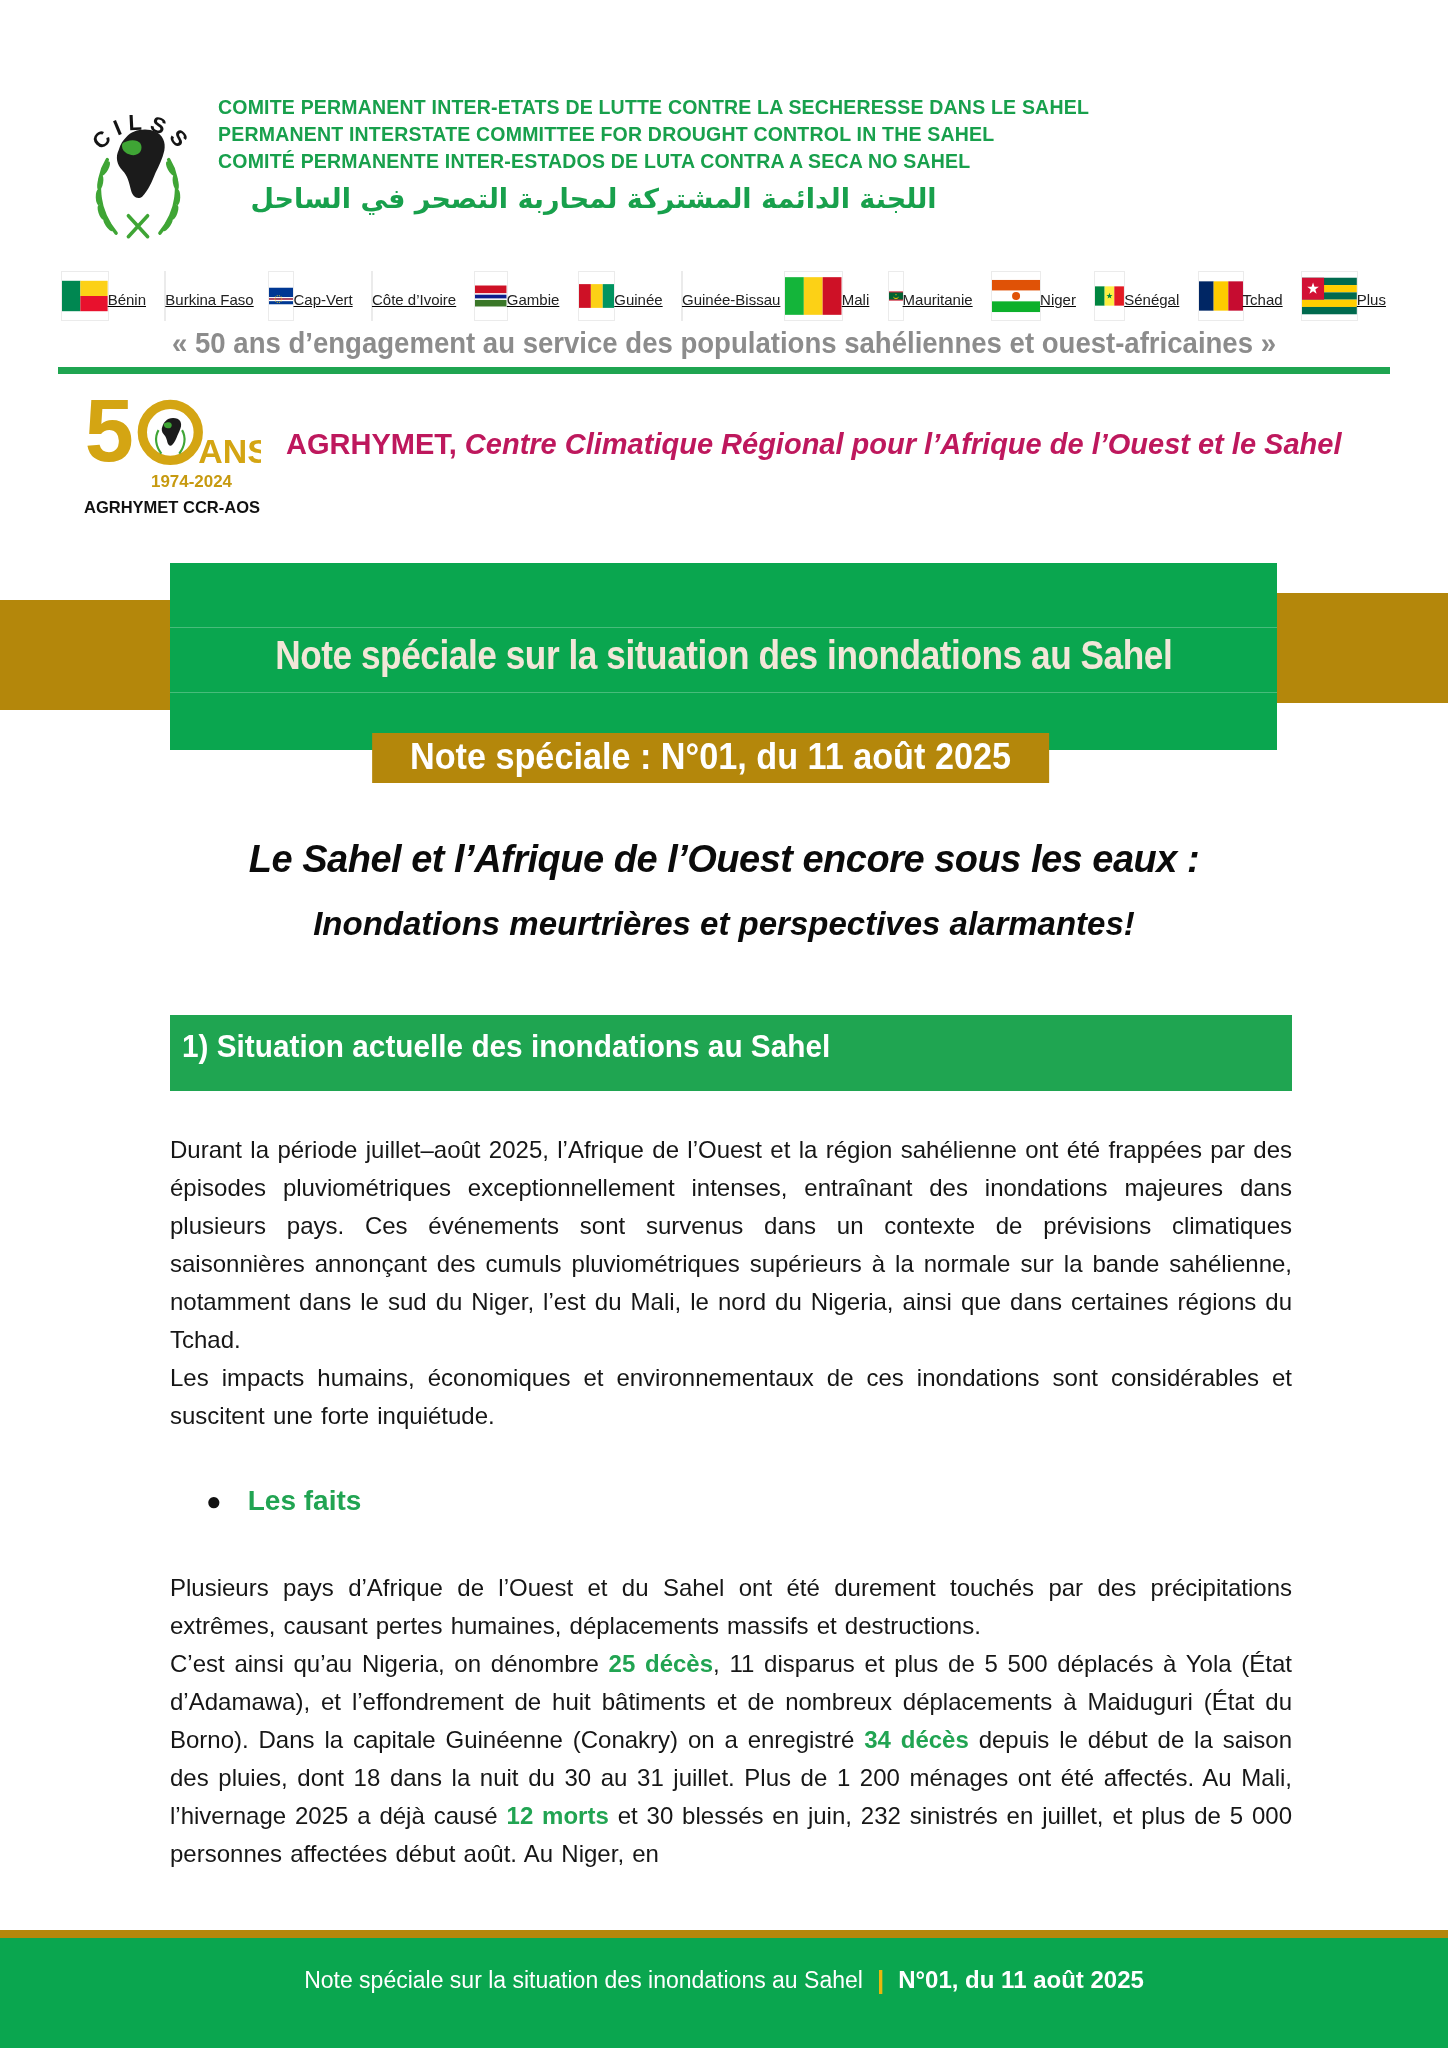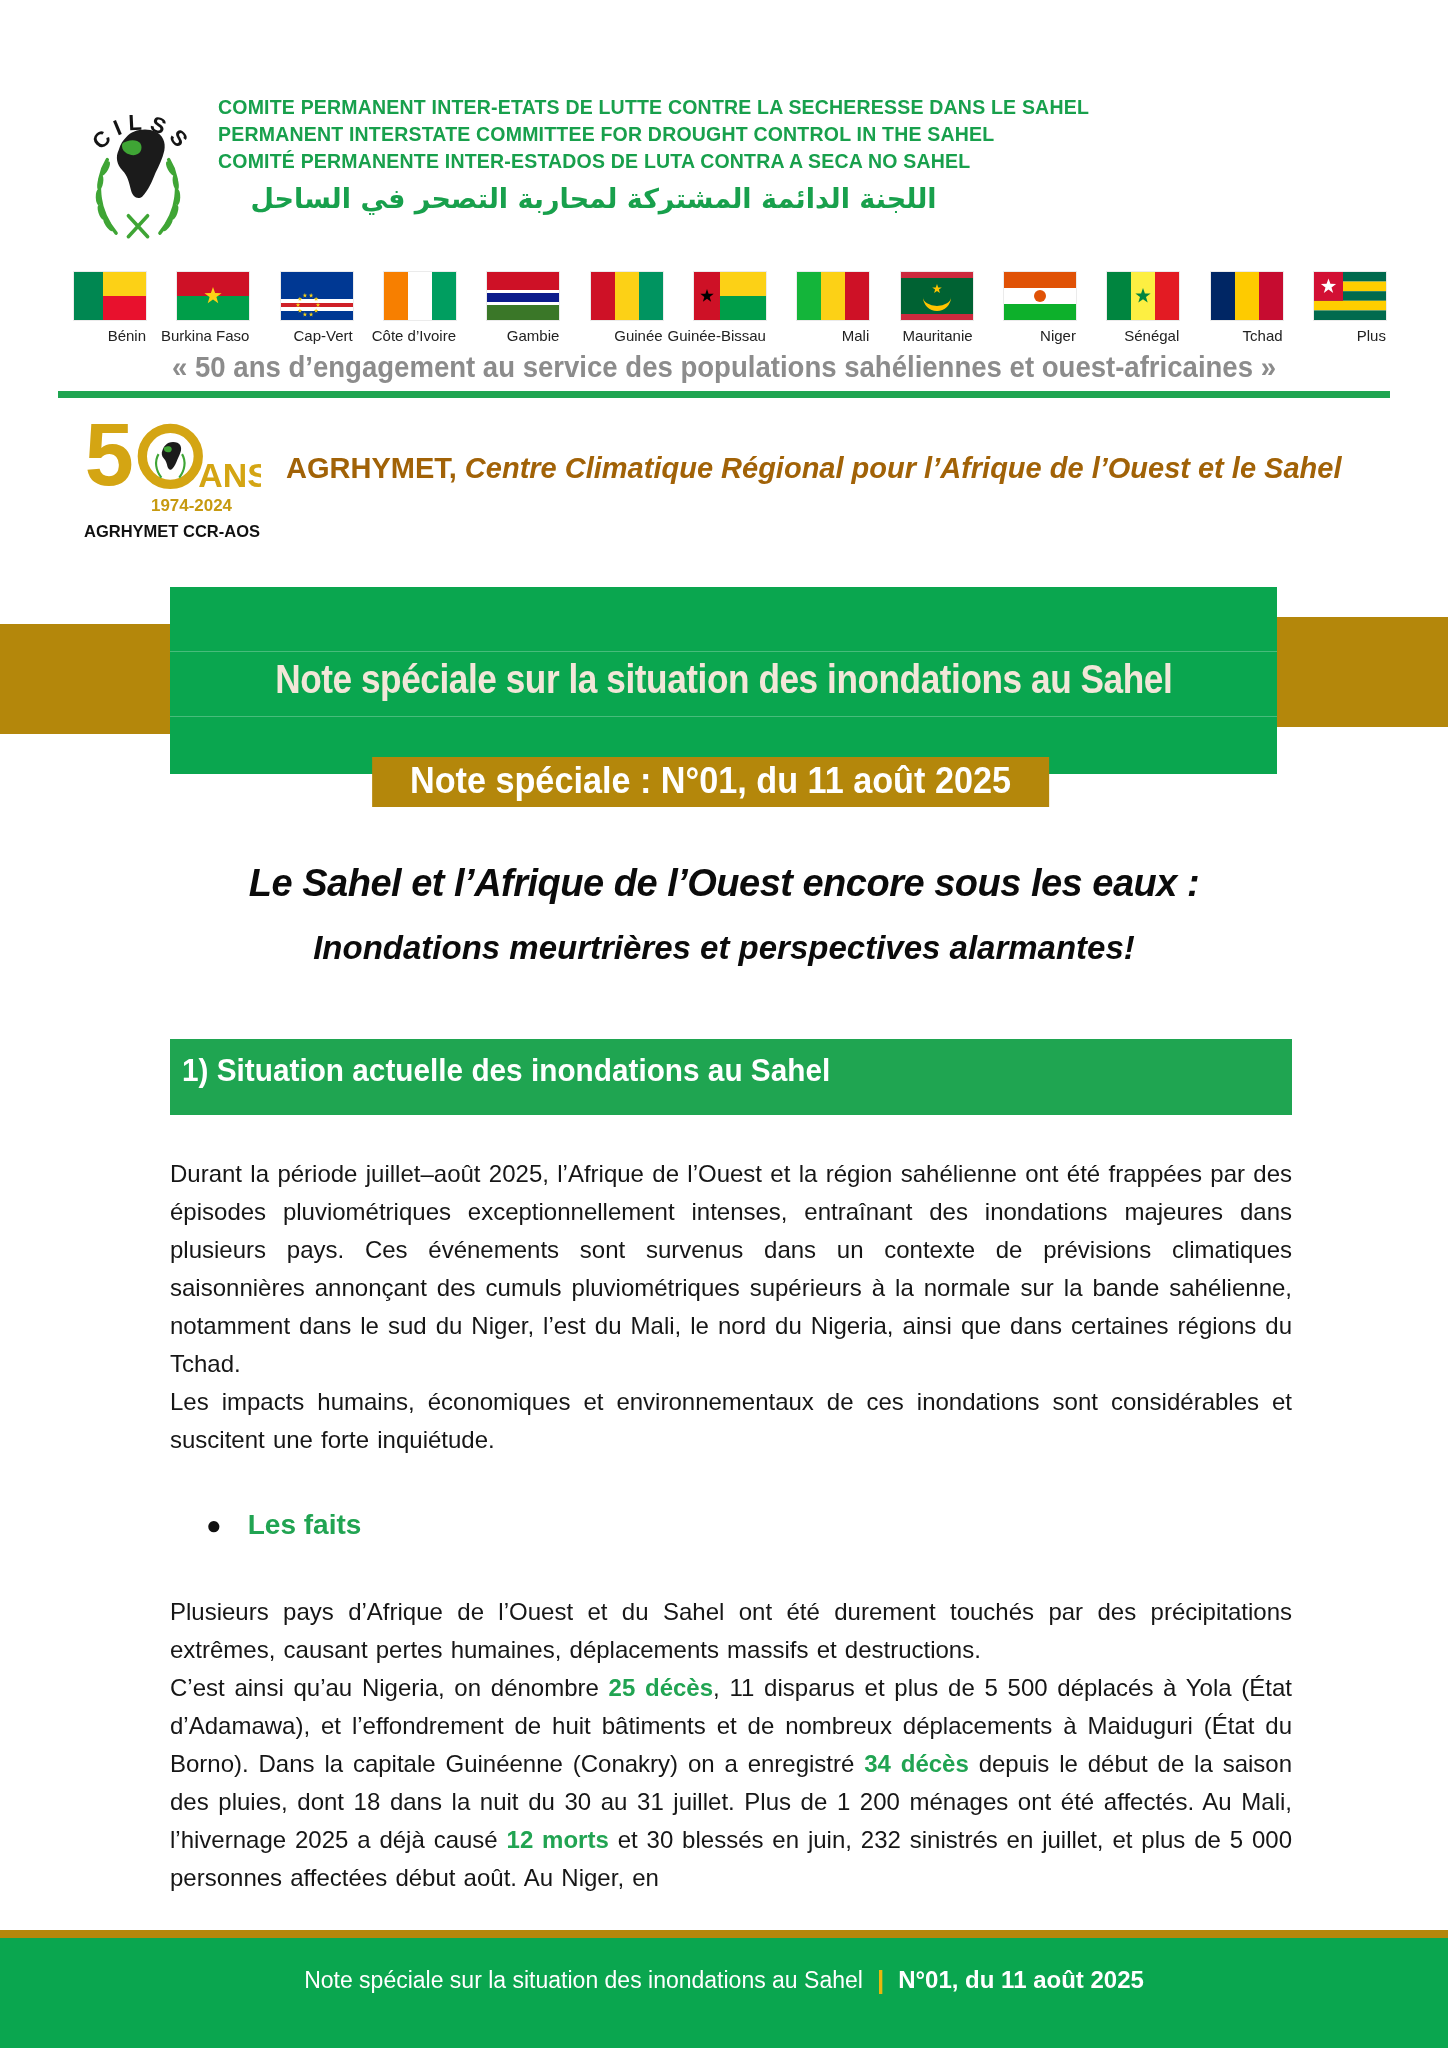--- a/index.html
+++ b/index.html
@@ -14,33 +14,33 @@
   
   .org-header{display:flex;padding:86px 40px 0 72px;}
   .cilss-logo{flex:0 0 142px;}
   .org-lines{padding-top:8px;padding-left:4px;color:var(--header-green);}
   .org-line{font-weight:bold;font-size:19.5px;line-height:27px;letter-spacing:.2px;}
   .org-line.arabic{direction:rtl;text-align:center;font-size:27px;line-height:40px;margin-top:4px;
     font-family:"DejaVu Sans","Liberation Sans",sans-serif;padding-right:120px;}
 
   
   .flags-row{display:flex;justify-content:space-between;margin:26px 62px 0 62px;}
-  .flag-item{display:flex;flex-direction:column;align-items:flex-end;width:84px;}
+  .flag-item{display:flex;align-items:center;width:84px;text-decoration:underline;}
   .flag-item svg{width:72px;height:48px;display:block;box-shadow:0 0 0 1px rgba(0,0,0,.08);}
   .flag-label{font-size:15px;color:#222;margin-top:7px;white-space:nowrap;}
 
   .tagline{margin-top:7px;text-align:center;color:var(--tagline-gray);font-weight:bold;font-size:29px;}
   .tagline span{display:inline-block;transform:scaleX(.95);transform-origin:center;}
   .green-rule{height:7px;background:var(--section-green);margin:7px 58px 0 58px;}
 
   
   .agrhymet-row{display:flex;align-items:flex-start;margin:14px 40px 0 72px;}
   .agrhymet-logo{flex:0 0 200px;text-align:center;}
   .agrhymet-caption{font-weight:bold;font-size:16.5px;color:#111;margin-top:2px;white-space:nowrap;}
-  .agrhymet-title{padding-top:40px;padding-left:14px;font-size:29px;color:#a16207;font-weight:bold;}
+  .agrhymet-title{padding-top:40px;padding-left:14px;font-size:29px;color:#be185d;font-weight:bold;}
   .agrhymet-title .it{font-style:italic;}
 
   
   .banner-zone{position:relative;height:212px;margin-top:46px;}
   .gold-band{position:absolute;background:var(--gold);height:110px;}
   .gold-band.left{left:0;width:172px;top:37px;}
   .gold-band.right{left:1275px;right:0;top:30px;}
   .green-banner{position:absolute;left:170px;top:0;width:1107px;height:187px;background:var(--green);}
   .row-line{position:absolute;left:0;right:0;height:1px;background:rgba(255,255,255,.25);}
   .banner-title{position:absolute;left:0;right:0;top:50%;transform:translateY(-54%);

